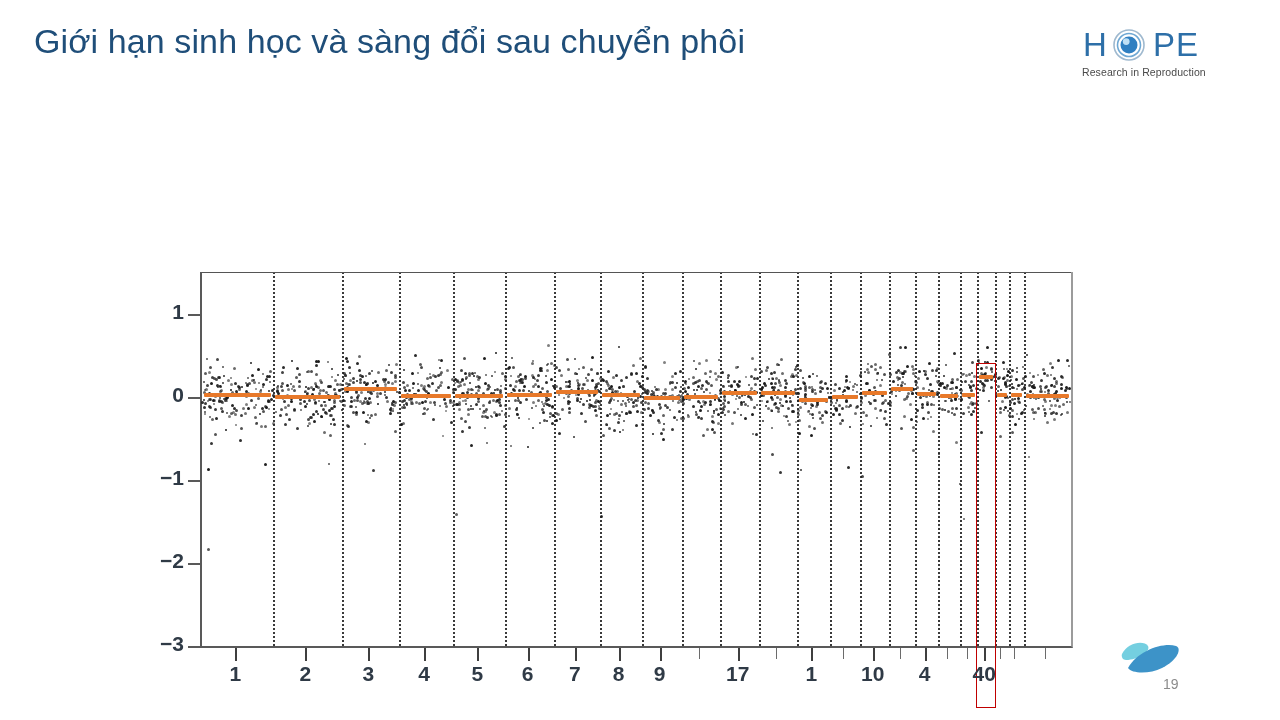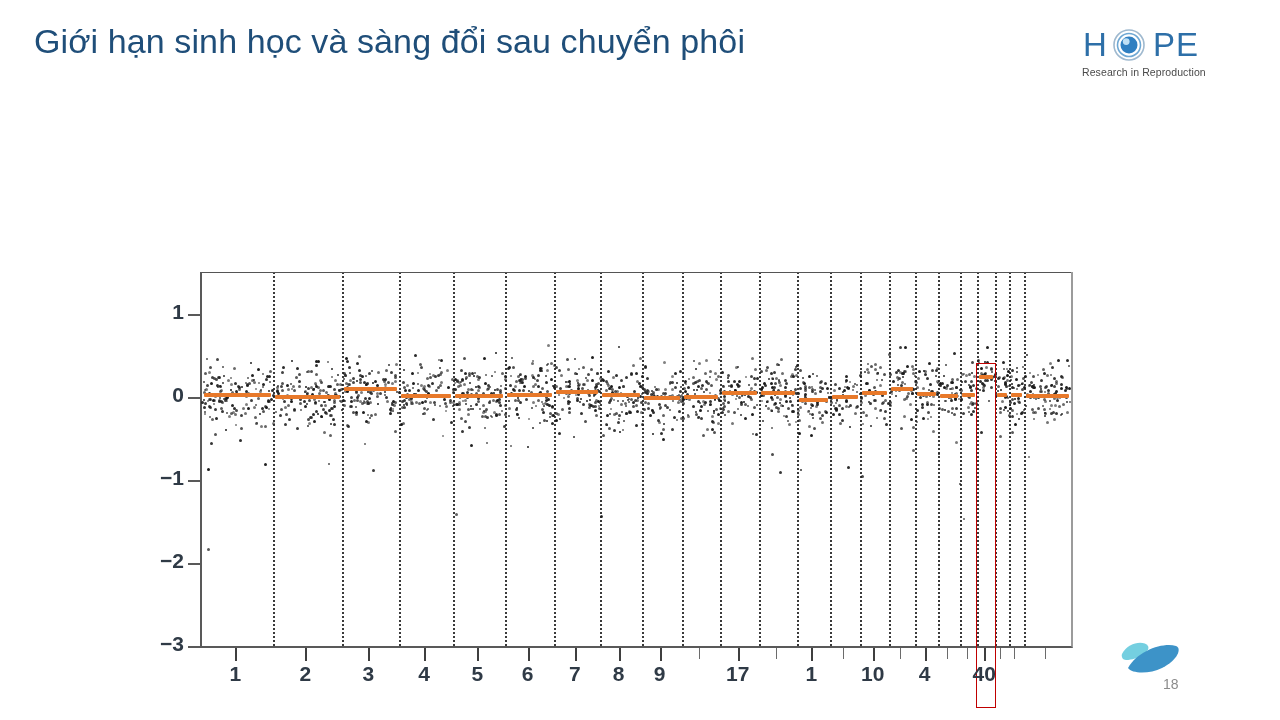--- a/index.html
+++ b/index.html
@@ -2128,13 +2128,13 @@
     <div class="xtick-label" style="left: 844.229px;">40</div>
     <div class="xtick-mark" style="left: 860.088px;"></div>
     <div class="xtick-mark" style="left: 874.427px;"></div>
     <div class="xtick-mark" style="left: 905.45px;"></div>
   </div>
 
 <svg id="leaf-mark" viewBox="0 0 72 40">
   <path d="M4 18 C10 6, 26 4, 30 10 C33 15, 20 24, 8 24 C5 24, 3 21, 4 18 Z" fill="#74cfe0"></path>
   <path d="M10 32 C20 14, 46 6, 58 10 C64 12, 60 24, 44 32 C32 38, 14 38, 10 32 Z" fill="#3d93c8"></path>
 </svg>
-<div id="page-number">18</div>
+<div id="page-number">19</div>
 
 </body></html>

